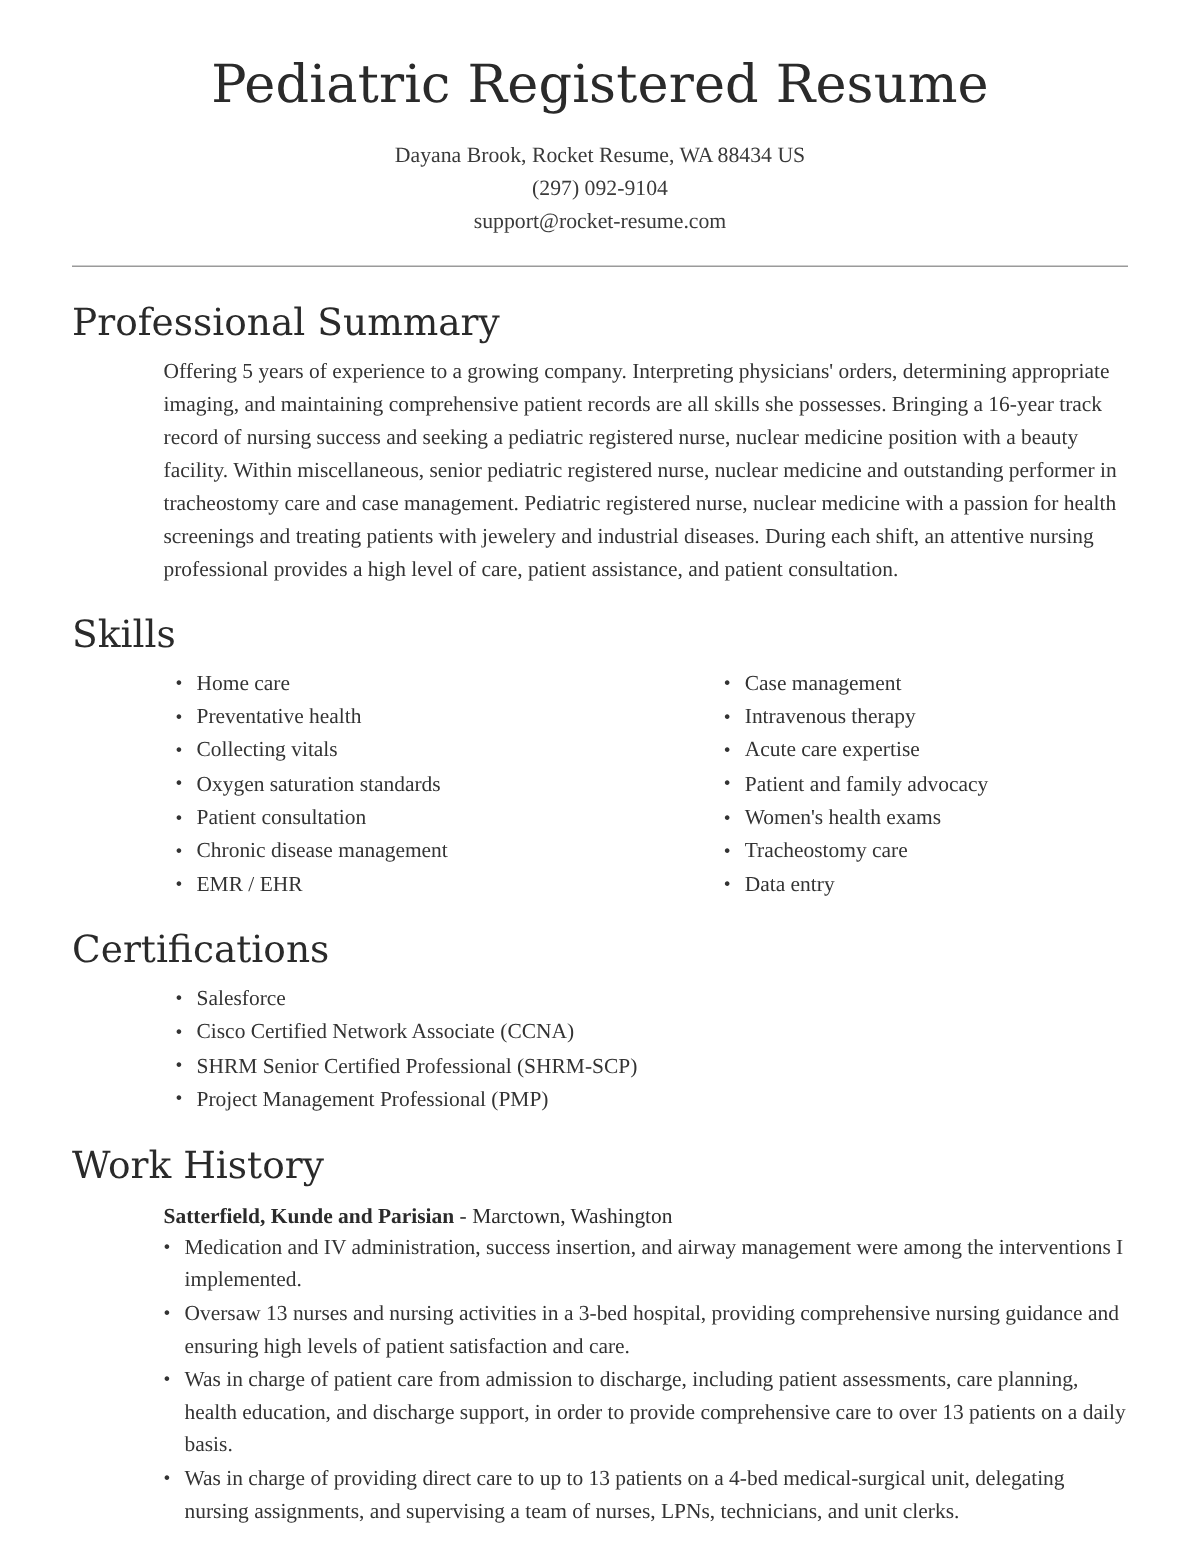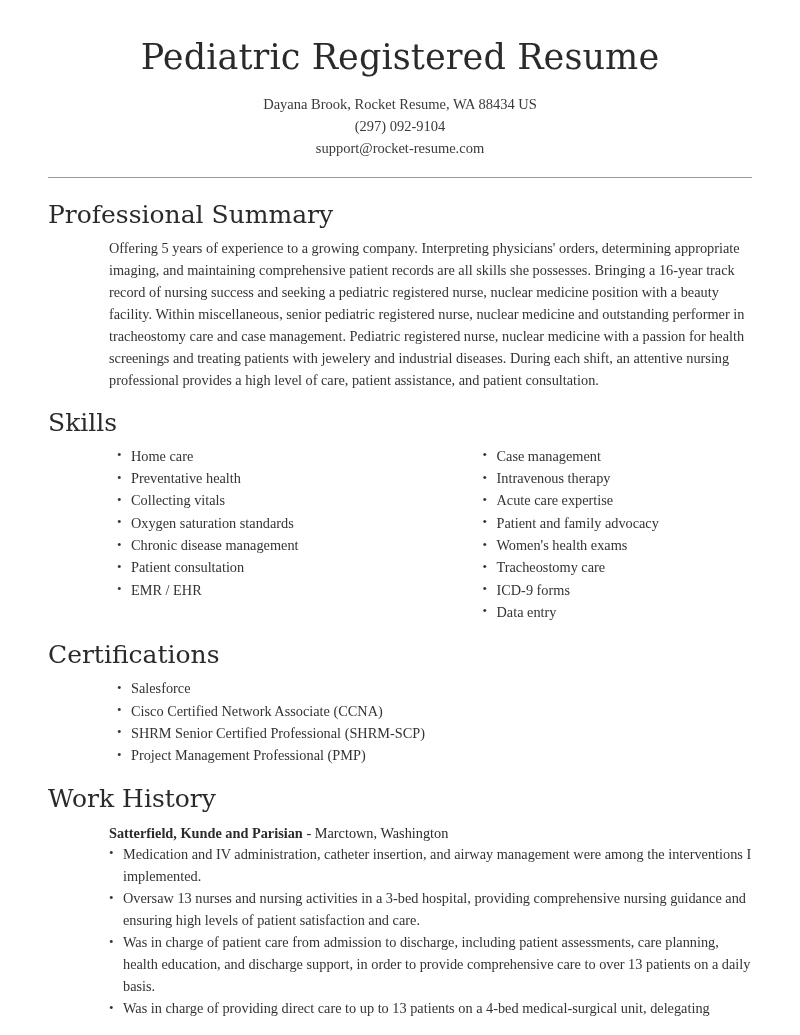--- a/index.html
+++ b/index.html
@@ -180,34 +180,33 @@
 
   <div class="section sec-skills">
     <h2 class="section-title">Skills</h2>
     <div class="skills-wrap">
       <div class="skills-col left">
         <ul class="blist" id="skills-left">
             <li>Home care</li>
             <li>Preventative health</li>
             <li>Collecting vitals</li>
             <li>Oxygen saturation standards</li>
+            <li>Patient consultation</li>
             <li>Chronic disease management</li>
-            <li>Patient consultation</li>
             <li>EMR / EHR</li>
           </ul>
       </div>
       <div class="skills-col right">
         <ul class="blist" id="skills-right">
             <li>Case management</li>
             <li>Intravenous therapy</li>
             <li>Acute care expertise</li>
             <li>Patient and family advocacy</li>
             <li>Women's health exams</li>
             <li>Tracheostomy care</li>
-            <li>ICD-9 forms</li>
             <li>Data entry</li>
           </ul>
       </div>
     </div>
   </div>
 
   <div class="section sec-certs">
     <h2 class="section-title">Certifications</h2>
     <div class="certs-wrap">
       <ul class="blist" id="certs-list">
@@ -218,21 +217,21 @@
         </ul>
     </div>
   </div>
 
   <div class="section sec-work">
     <h2 class="section-title">Work History</h2>
     <div class="jobs" id="jobs-container">
         <div class="job">
           <div class="job-line"><b>Satterfield, Kunde and Parisian</b><span class="job-sep"> - </span><span class="job-meta">Marctown, Washington</span></div>
           <ul class="blist job-bullets">
-            <li>Medication and IV administration, catheter insertion, and airway management were among the interventions I implemented.</li>
+            <li>Medication and IV administration, success insertion, and airway management were among the interventions I implemented.</li>
             <li>Oversaw 13 nurses and nursing activities in a 3-bed hospital, providing comprehensive nursing guidance and ensuring high levels of patient satisfaction and care.</li>
             <li>Was in charge of patient care from admission to discharge, including patient assessments, care planning, health education, and discharge support, in order to provide comprehensive care to over 13 patients on a daily basis.</li>
             <li>Was in charge of providing direct care to up to 13 patients on a 4-bed medical-surgical unit, delegating nursing assignments, and supervising a team of nurses, LPNs, technicians, and unit clerks.</li>
           </ul>
         </div>
       </div>
   </div>
 
 </div>
 

